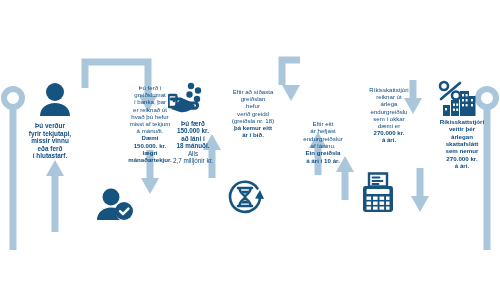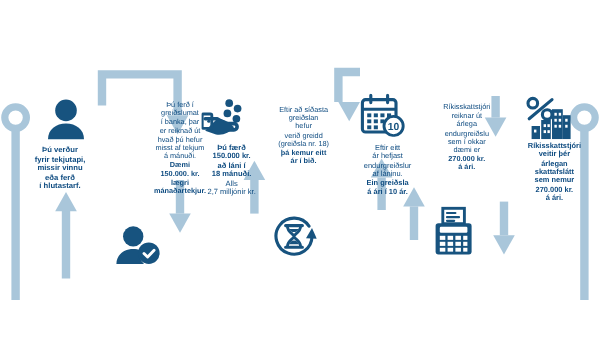--- a/index.html
+++ b/index.html
@@ -92,40 +92,20 @@
     <svg width="38" height="38" viewBox="0 0 38 38">
       <path d="M31.5 10.5A15 15 0 1 0 34 19" fill="none" stroke="#17537f" stroke-width="2.6" stroke-linecap="round"></path>
       <polygon points="34,12 38,21 29,20.5" fill="#17537f"></polygon>
       <path d="M12 10h14M12 28h14" stroke="#17537f" stroke-width="2.6" stroke-linecap="round"></path>
       <path d="M13.5 10.5c0 5 5.5 6.5 5.5 8.5s-5.5 3.5-5.5 8.5M24.5 10.5c0 5-5.5 6.5-5.5 8.5s5.5 3.5 5.5 8.5" fill="none" stroke="#17537f" stroke-width="2.4"></path>
       <path d="M15 25.5c1-2.2 2.7-3 4-3s3 .8 4 3z" fill="#17537f"></path>
       <path d="M15.2 12.8h7.6c-.6 1.6-2.2 2.6-3.8 2.6s-3.2-1-3.8-2.6z" fill="#17537f"></path>
     </svg>
   </div>
 
-  <div class="icon" style="left:300px;top:78px;">
-    <svg width="38" height="36" viewBox="0 0 38 36">
-      <rect x="2" y="5" width="28" height="27" rx="2.6" fill="none" stroke="#17537f" stroke-width="2.6"></rect>
-      <path d="M2 13h28" stroke="#17537f" stroke-width="2.6"></path>
-      <path d="M9 1.5v6M23 1.5v6" stroke="#17537f" stroke-width="2.6" stroke-linecap="round"></path>
-      <g fill="#17537f">
-        <rect x="6" y="16.5" width="3.4" height="3.2"></rect>
-          <rect x="11.5" y="16.5" width="3.4" height="3.2"></rect>
-        <rect x="17" y="16.5" width="3.4" height="3.2"></rect>
-          <rect x="22.5" y="16.5" width="3.4" height="3.2"></rect>
-        <rect x="6" y="21.5" width="3.4" height="3.2"></rect>
-          <rect x="11.5" y="21.5" width="3.4" height="3.2"></rect>
-        <rect x="17" y="21.5" width="3.4" height="3.2"></rect>
-        <rect x="6" y="26.5" width="3.4" height="3.2"></rect>
-          <rect x="11.5" y="26.5" width="3.4" height="3.2"></rect>
-      </g>
-      <circle cx="28" cy="27" r="8" fill="#ffffff" stroke="#17537f" stroke-width="2.4"></circle>
-      <text x="28" y="30.4" text-anchor="middle" font-family="Liberation Sans, sans-serif" font-size="8.6" font-weight="700" fill="#17537f">10</text>
-    </svg>
-  </div>
 
   <div class="icon" style="left:360px;top:172px;">
     <svg width="36" height="42" viewBox="0 0 36 42">
       <path d="M9 1.5h18v13H9z" fill="#ffffff" stroke="#17537f" stroke-width="2.4"></path>
       <path d="M12.5 5.5h7M12.5 9h10M12.5 12h6" stroke="#17537f" stroke-width="1.8" stroke-linecap="round"></path>
       <rect x="3" y="14" width="30" height="26" rx="2.4" fill="#17537f"></rect>
       <rect x="6.5" y="17" width="23" height="5" rx="1" fill="#ffffff"></rect>
       <g fill="#ffffff">
         <rect x="6.5" y="24.5" width="4.6" height="3.4"></rect>
           <rect x="13" y="24.5" width="4.6" height="3.4"></rect>

